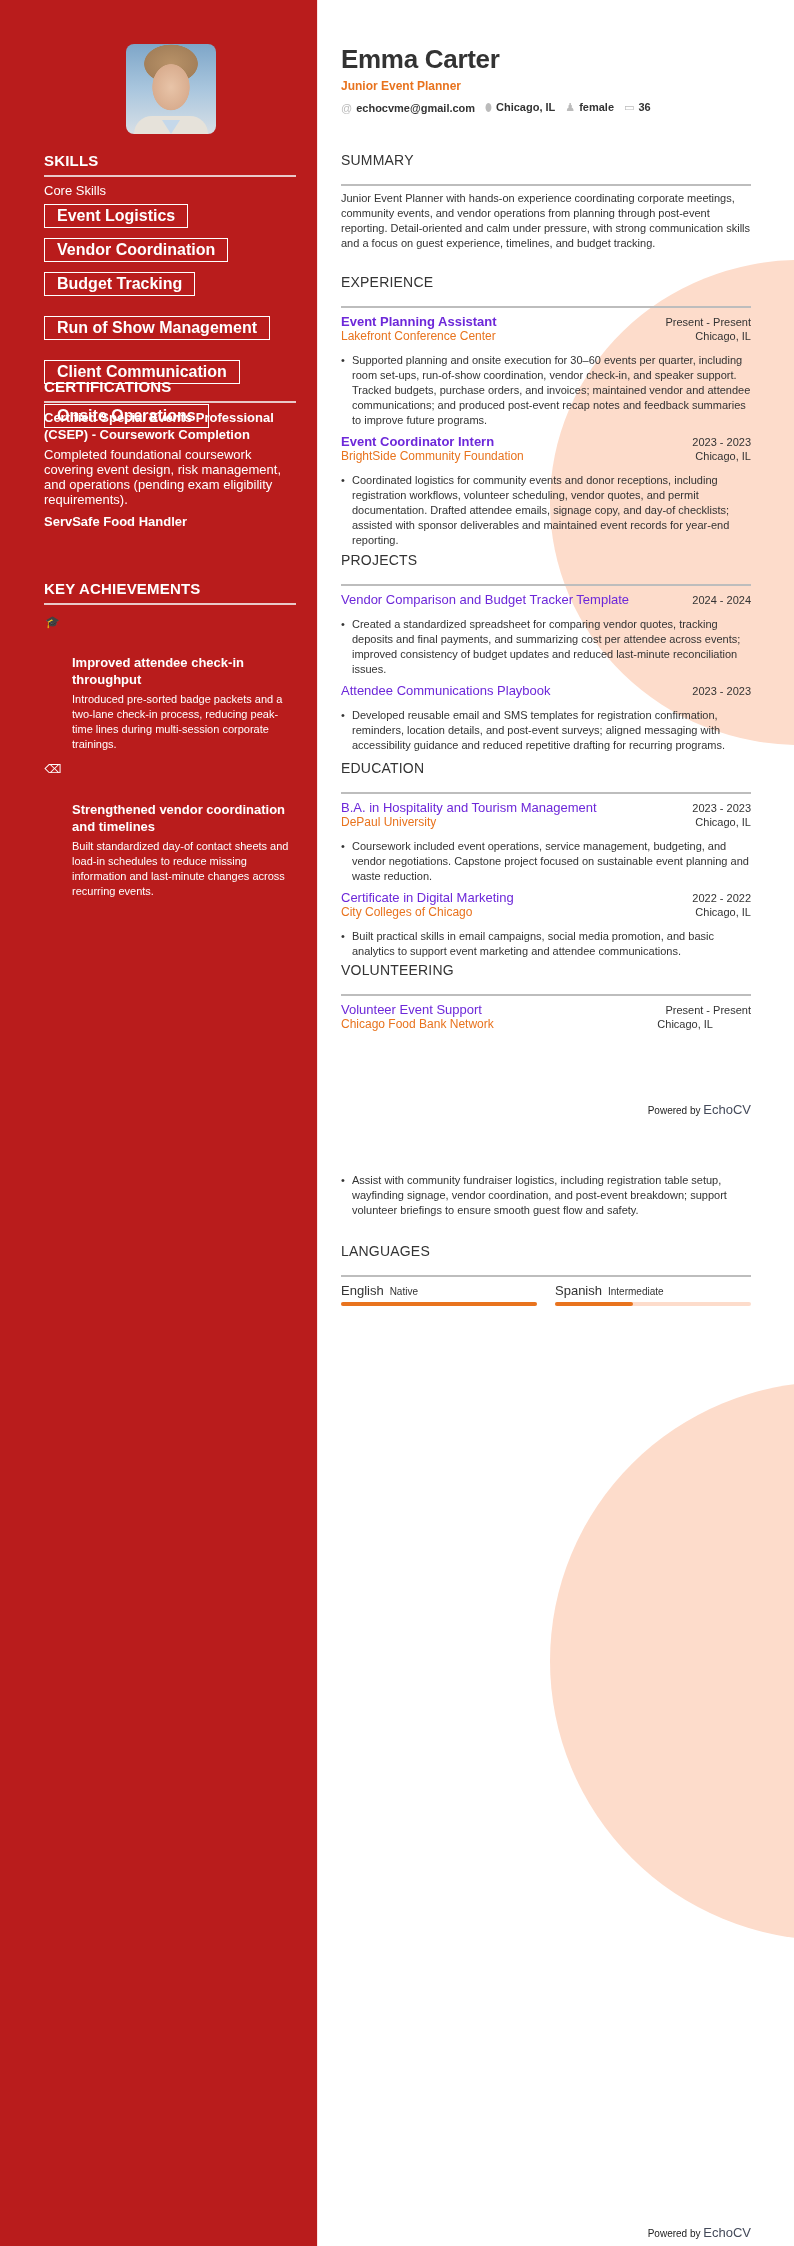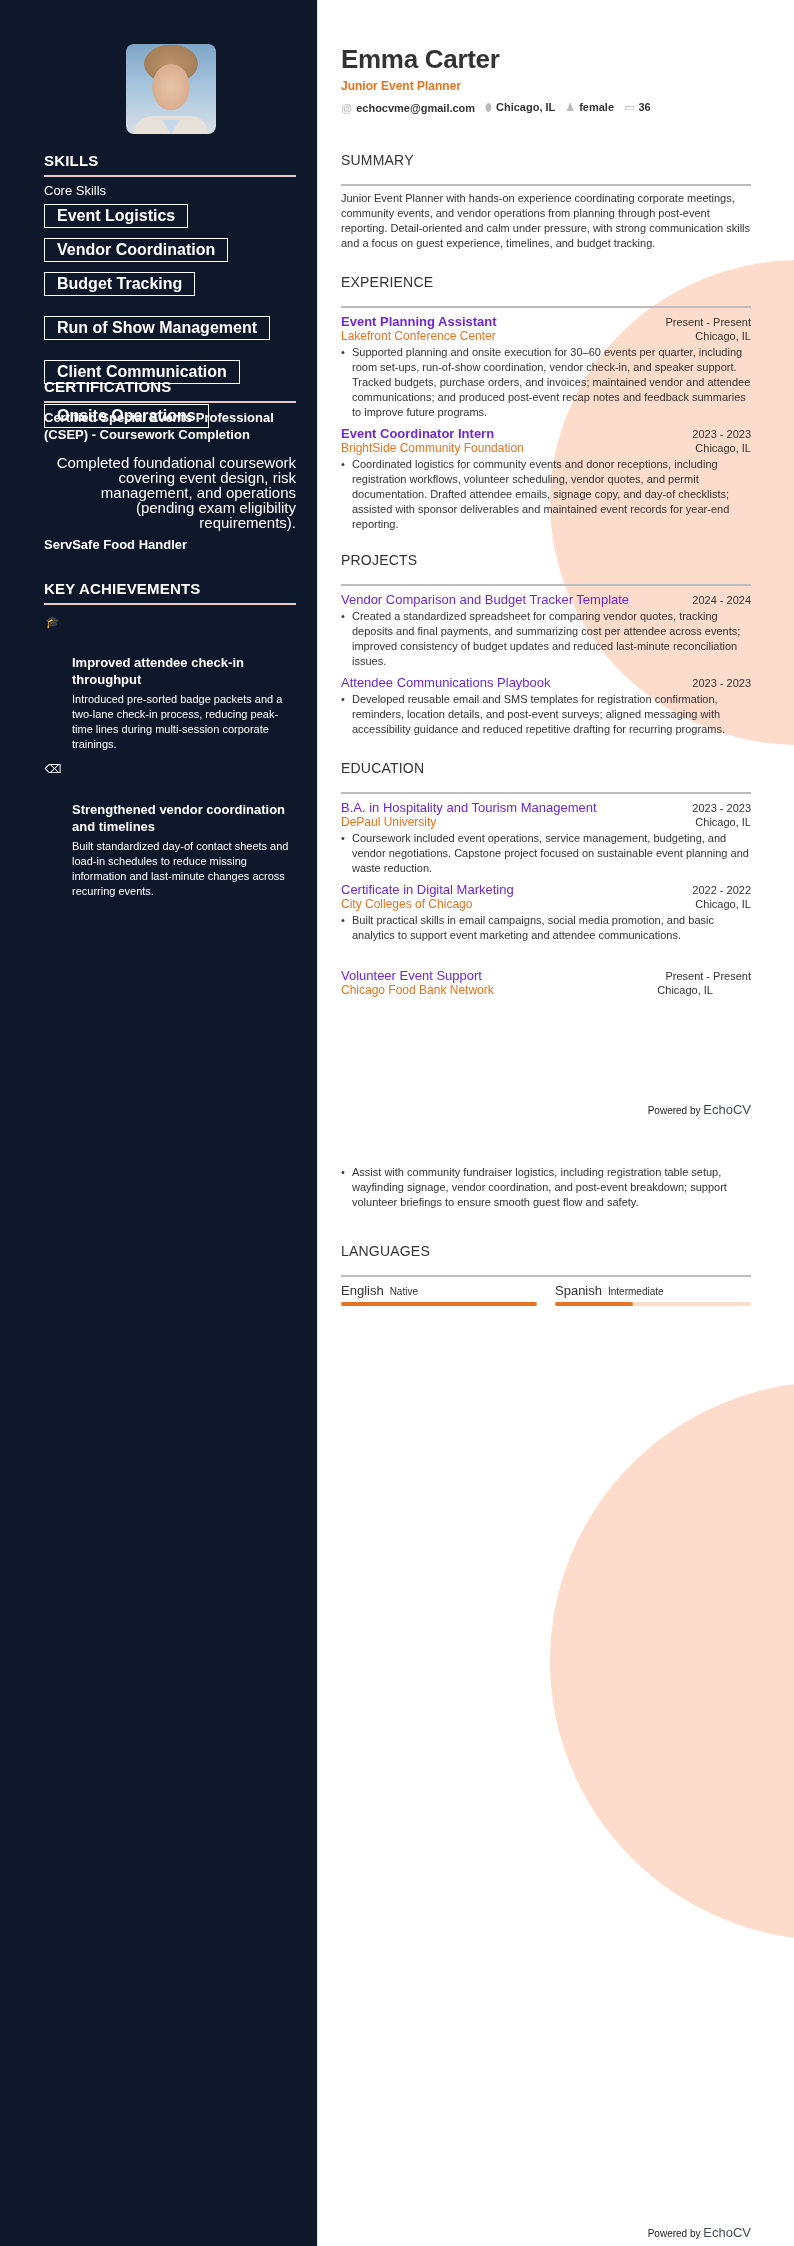--- a/index.html
+++ b/index.html
@@ -2,35 +2,35 @@
 <html><head>
 <meta charset="utf-8">
 <style>
   * { box-sizing: border-box; margin: 0; padding: 0; }
   html, body { width: 794px; height: 2246px; background: #ffffff; overflow: hidden; }
   body { font-family: "Liberation Sans", "DejaVu Sans", sans-serif; color: #333; position: relative; }
 
   .page { position: relative; width: 794px; height: 2246px; overflow: hidden; }
 
   
-  .sidebar { position: absolute; left: 0; top: 0; width: 318px; height: 2246px; background: #0f172a; color: #fff; border-right: 1px solid #fde3e3; }
+  .sidebar { position: absolute; left: 0; top: 0; width: 318px; height: 2246px; background: #b91c1c; color: #fff; border-right: 1px solid #fde3e3; }
   .photo { position: absolute; left: 126px; top: 44px; width: 90px; height: 90px; border-radius: 8px; overflow: hidden;
     background: radial-gradient(ellipse 34% 42% at 50% 48%, #e8c4a8 0%, #d9ad8f 60%, transparent 62%),
                 radial-gradient(ellipse 42% 30% at 50% 22%, #b89268 0%, #a4805a 70%, transparent 72%),
                 linear-gradient(180deg, #7ea6c8 0%, #a9c6de 50%, #d7dfe6 100%); }
   .photo .shoulders { position: absolute; left: 8px; right: 8px; bottom: 0; height: 18px; background: #e6e2da; border-radius: 30px 30px 0 0; }
   .photo .collar { position: absolute; left: 36px; width: 18px; bottom: 0; height: 14px; background: #c5d8ea; clip-path: polygon(0 0,100% 0,50% 100%); }
 
   .sb-section { position: absolute; left: 44px; width: 252px; }
   .sb-title { font-size: 15px; font-weight: bold; letter-spacing: 0.2px; padding-bottom: 6px; border-bottom: 2px solid #e9c9c9; }
   .sb-sub { font-size: 13px; margin-top: 6px; }
   .chips { display: flex; flex-wrap: wrap; gap: 10px 8px; margin-top: 6px; }
   .chip { border: 1.5px solid #fff; padding: 4px 12px; font-size: 16px; font-weight: bold; line-height: 14px; }
   .cert-name { font-size: 13px; font-weight: bold; line-height: 17px; margin-top: 6px; }
-  .cert-desc { font-size: 15px; line-height: 15px; margin-top: 12px; text-align: right; }
+  .cert-desc { font-size: 13px; line-height: 15px; margin-top: 4px; }
   .ach { display: flex; gap: 10px; margin-top: 8px; }
   .ach-icon { width: 18px; flex: none; font-size: 12px; padding-top: 2px; text-align: center; }
   .ach-title { font-size: 13px; font-weight: bold; line-height: 17px; margin-top: 41px; }
   .ach-desc { font-size: 11px; line-height: 15px; margin-top: 4px; }
 
   
   .circle { position: absolute; border-radius: 50%; background: #fddccb; }
   .circle-1 { left: 550px; top: 260px; width: 500px; height: 485px; }
   .circle-2 { left: 550px; top: 1382px; width: 560px; height: 558px; }
 
@@ -42,21 +42,21 @@
   .contact .ci { color: #bbb; font-weight: normal; margin-right: 4px; }
 
   .sec-title { font-size: 14px; color: #333; letter-spacing: 0.2px; padding-bottom: 16px; border-bottom: 2px solid #bdbdbd; }
   .entry { margin-top: 6px; }
   .row { display: flex; justify-content: space-between; align-items: baseline; }
   .e-title { font-size: 13px; font-weight: bold; color: #6d28d9; }
   .e-title.light { font-weight: normal; }
   .e-date { font-size: 11px; color: #333; }
   .e-org { font-size: 12px; color: #e8731e; }
   .e-loc { font-size: 11px; color: #333; }
-  .bullet { font-size: 11px; line-height: 15px; color: #333; padding-left: 11px; position: relative; margin-top: 2px; }
+  .bullet { font-size: 11px; line-height: 15px; color: #333; padding-left: 11px; position: relative; margin-top: 10px; }
   .bullet::before { content: "•"; position: absolute; left: 0; top: 0; }
   .summary-text { font-size: 11px; line-height: 15px; color: #333; margin-top: 5px; }
 
   .powered { position: absolute; right: 43px; font-size: 10px; color: #222; }
   .powered .brand { font-size: 13px; color: #444a5a; }
 
   .langs { display: flex; gap: 18px; margin-top: 4px; }
   .lang { flex: 1; }
   .lang-name { font-size: 13px; }
   .lang-level { font-size: 10px; margin-left: 6px; }
@@ -203,20 +203,21 @@
         </div>
       <div class="row">
           <span class="e-org">City Colleges of Chicago</span>
           <span class="e-loc">Chicago, IL</span>
         </div>
       <div class="bullet">Built practical skills in email campaigns, social media promotion, and basic analytics to support event marketing and attendee communications.</div>
     </div>
   </section>
 
   <section class="main" style="top:962px">
+    <div class="sec-title">VOLUNTEERING</div>
     <div class="entry">
       <div class="row">
           <span class="e-title light">Volunteer Event Support</span>
           <span class="e-date">Present - Present</span>
         </div>
       <div class="row">
           <span class="e-org">Chicago Food Bank Network</span>
           <span class="e-loc" style="margin-right:38px">Chicago, IL</span>
         </div>
     </div>

